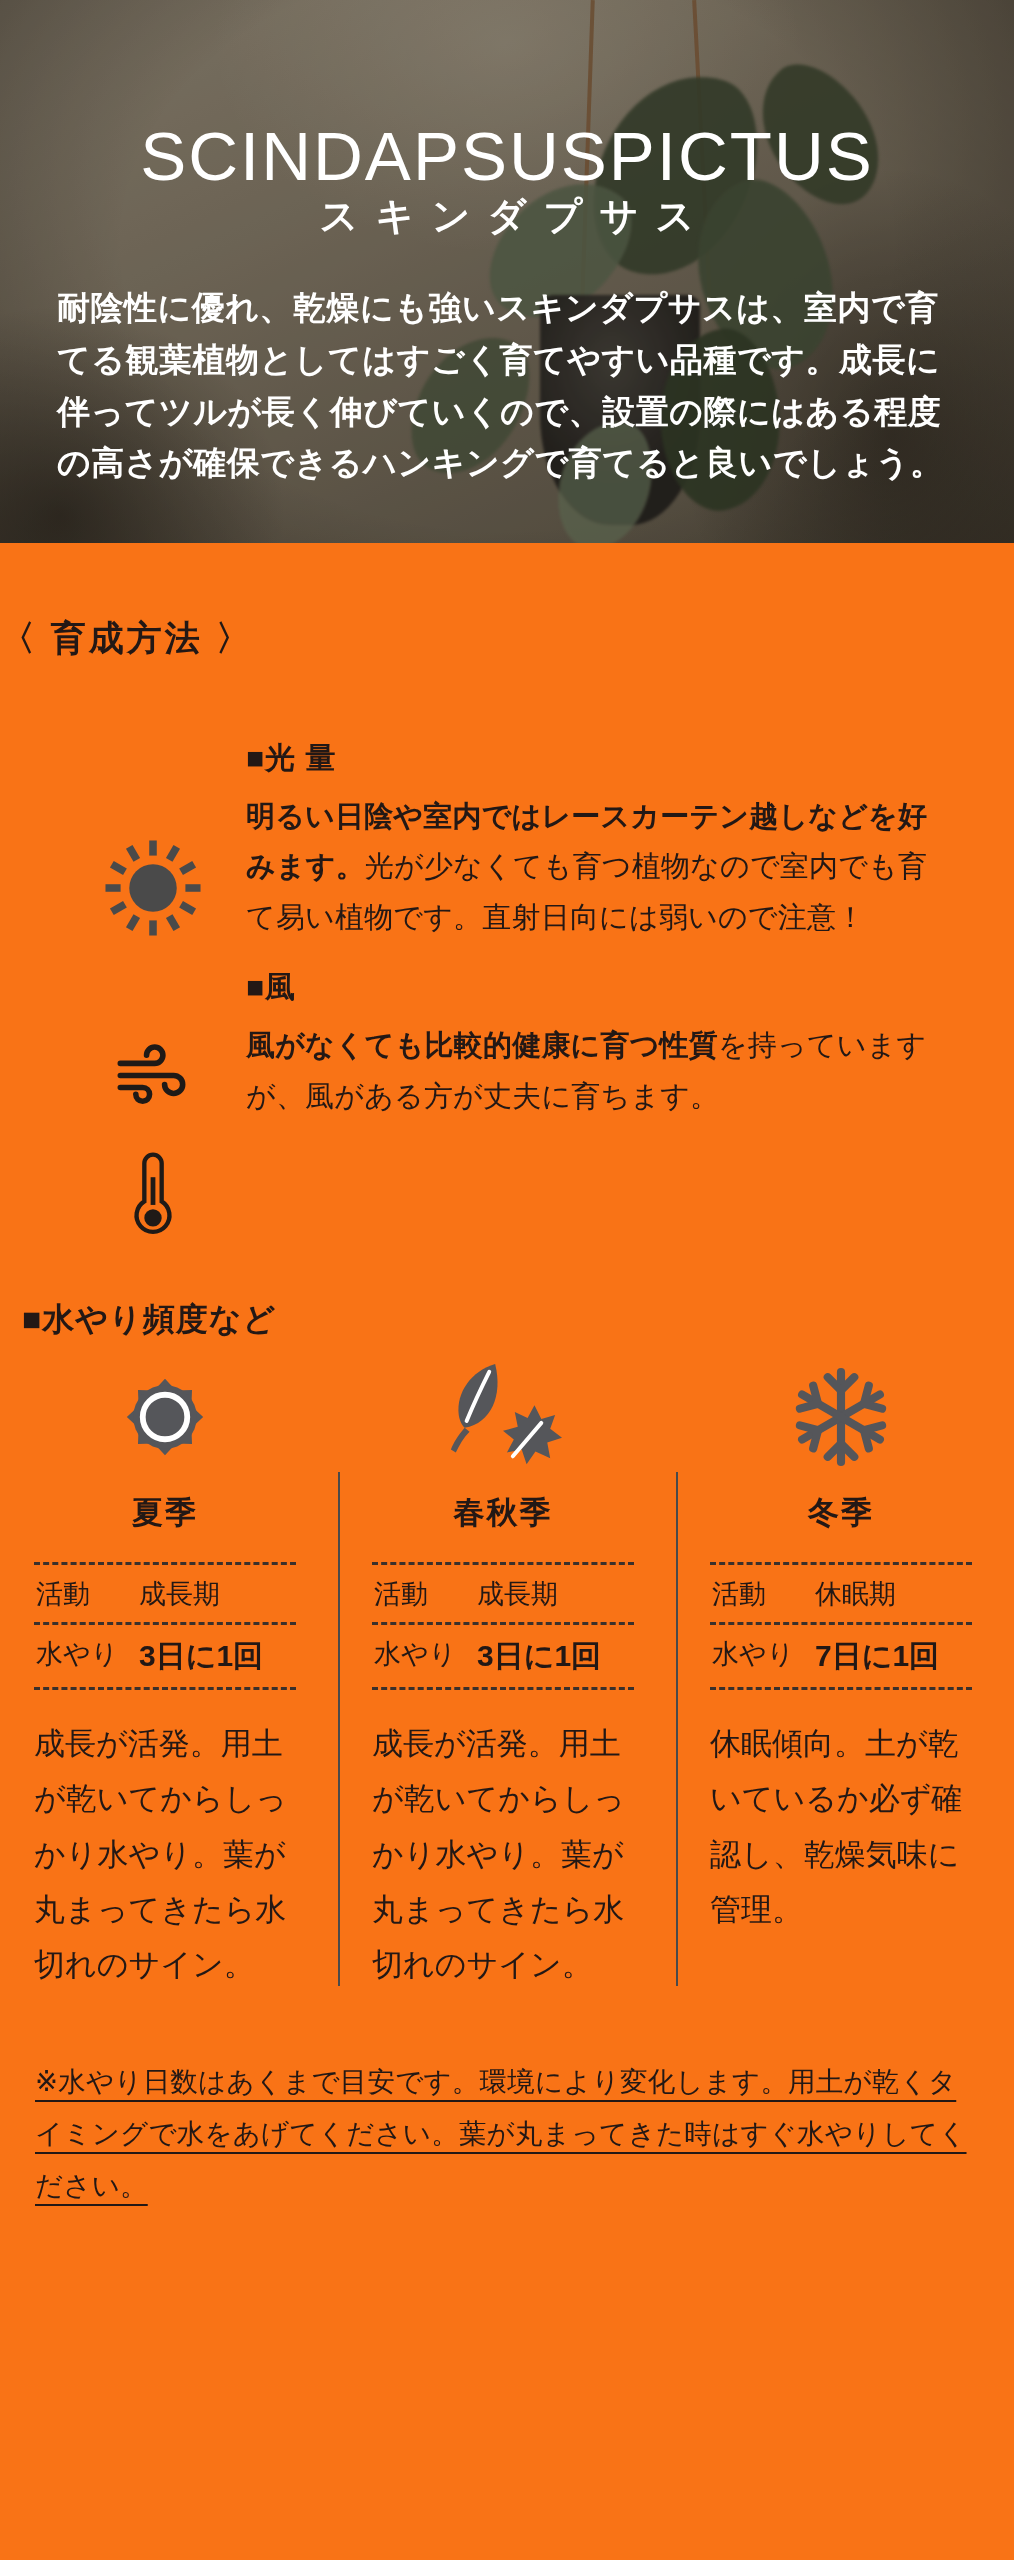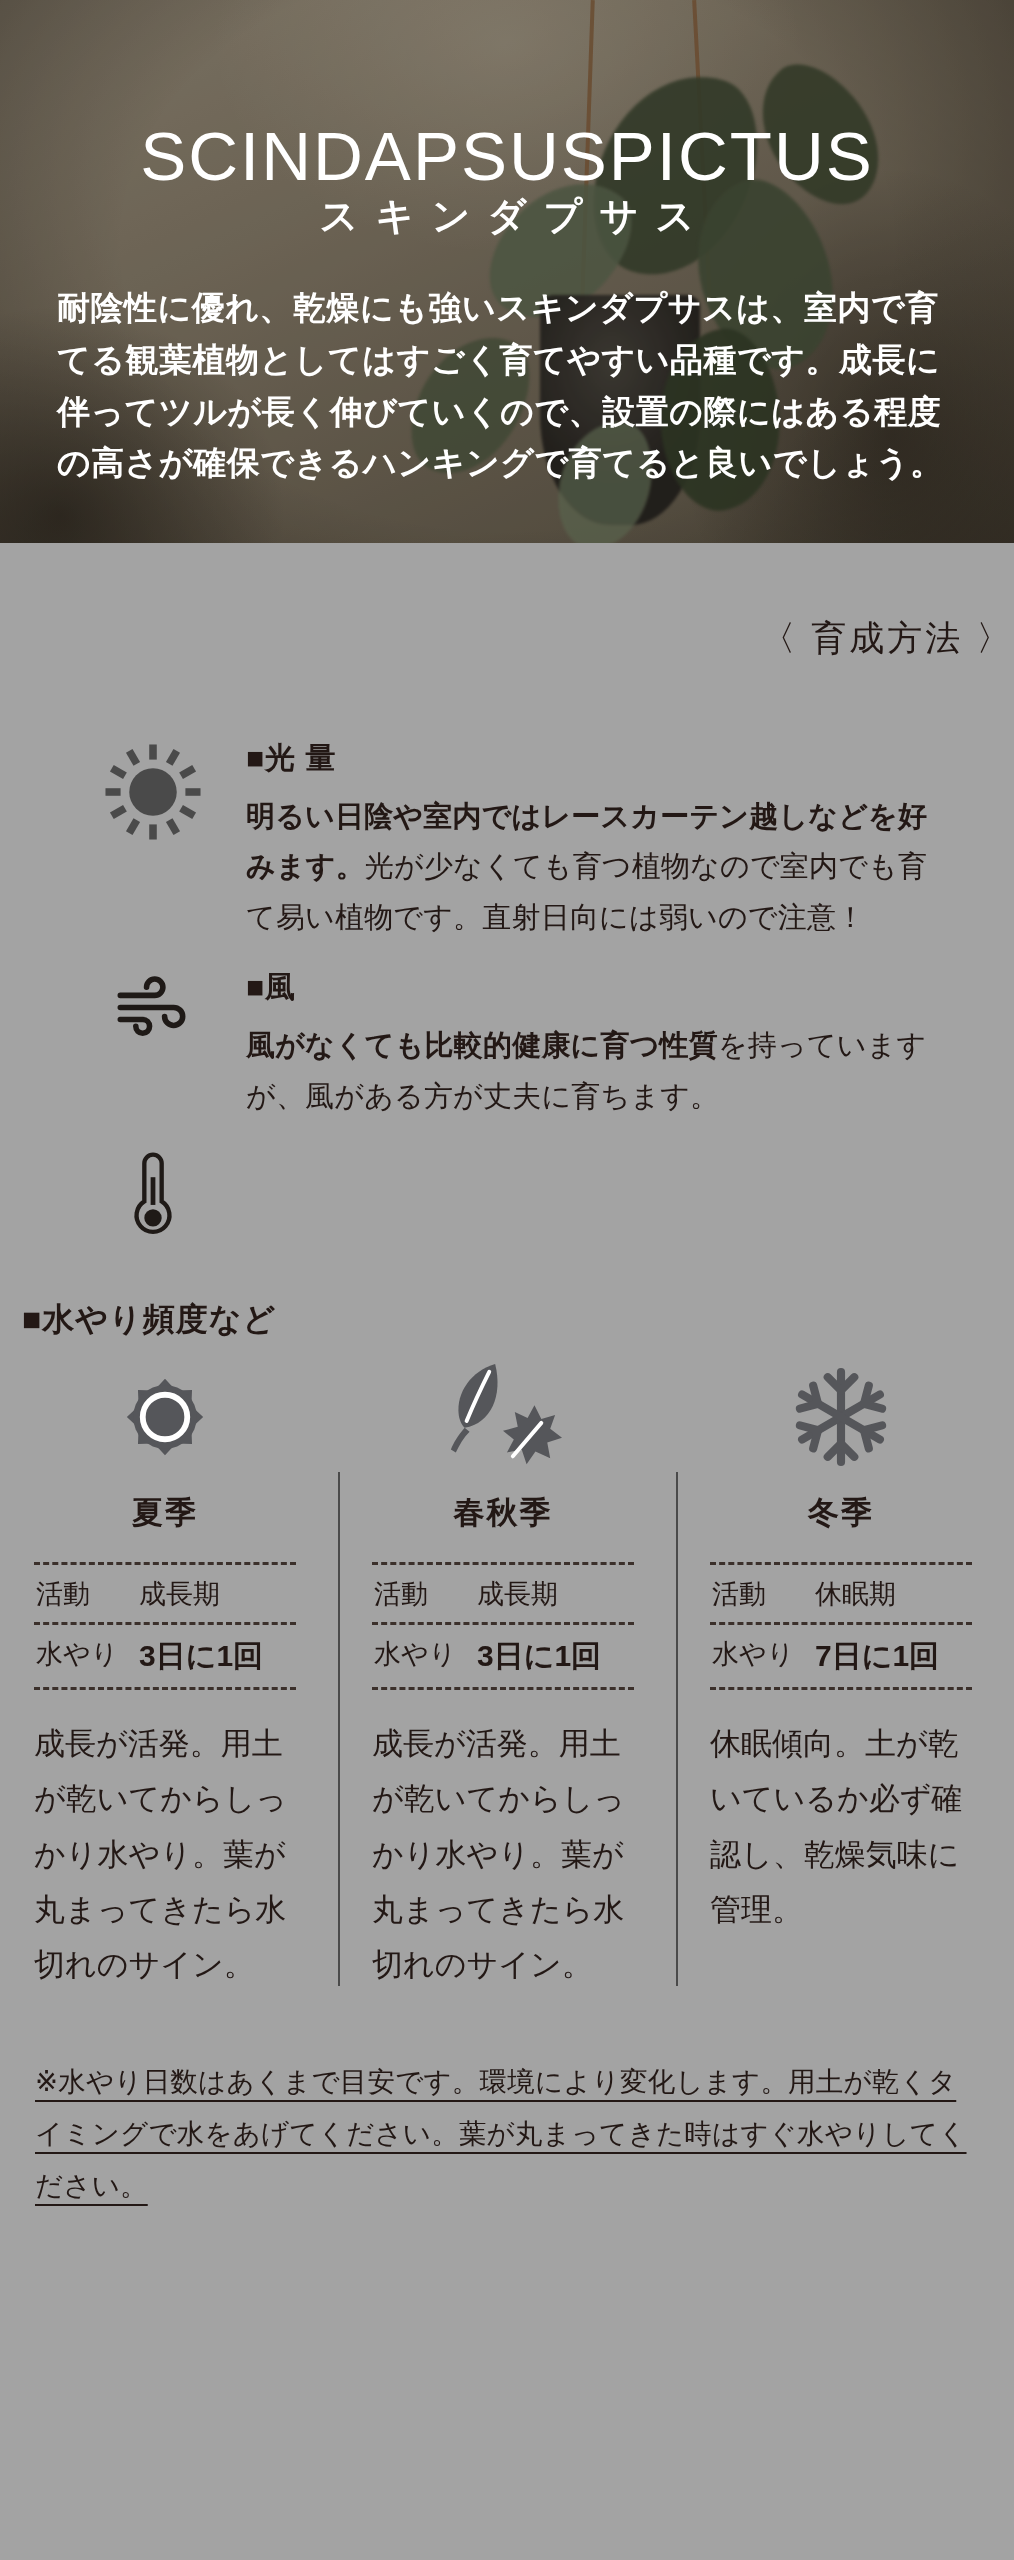--- a/index.html
+++ b/index.html
@@ -2,21 +2,21 @@
 <html lang="ja"><head>
 <meta charset="utf-8">
 <style>
   * { margin:0; padding:0; box-sizing:border-box; }
   html,body { background:#ffffff; }
   body {
     width:1014px;
     font-family:"Liberation Sans","DejaVu Sans",sans-serif;
     color:#231815;
   }
-  .page { width:1014px; height:2560px; overflow:hidden; background:#a3a3a3; position:relative; }
+  .page { width:1014px; height:2560px; overflow:hidden; background:#f97316; position:relative; }
 
   
   .hero { position:relative; height:543px; overflow:hidden; background:#6b6253; }
   .hero-bg { position:absolute; inset:0;
     background:
       radial-gradient(420px 300px at 50% 8%, rgba(210,200,180,.28), transparent 70%),
       radial-gradient(700px 520px at 50% 45%, transparent 55%, rgba(28,22,16,.5)),
       radial-gradient(300px 380px at 88% 80%, rgba(30,24,18,.55), transparent 70%),
       radial-gradient(320px 300px at 6% 95%, rgba(25,20,14,.6), transparent 70%),
       linear-gradient(155deg, #978c7a 0%, #857a68 35%, #6e6454 68%, #5a5243 100%);
@@ -37,26 +37,26 @@
   .lb6 { left:770px; top:60px;  width:100px; height:150px; background:#39432d; transform:rotate(-40deg); opacity:.85; }
   .lb7 { left:560px; top:420px; width:90px;  height:130px; background:#6d7a5f; transform:rotate(10deg);  opacity:.7; }
   .hero-shade { position:absolute; inset:0; background:rgba(20,16,12,.22); }
   .hero-content { position:relative; z-index:3; padding-top:122px; text-align:center; color:#ffffff; }
   .hero-title { font-size:69px; font-weight:400; letter-spacing:2px; line-height:1; }
   .hero-subtitle { font-size:38px; font-weight:bold; letter-spacing:.45em; text-indent:.45em; }
   .hero-desc { width:900px; margin:40px auto 0; text-align:left;
     font-size:33px; font-weight:bold; line-height:1.57; letter-spacing:.5px; }
 
   
-  .section-title { text-align:right; font-size:35px; font-weight:normal; letter-spacing:3px; }
+  .section-title { text-align:left; font-size:35px; font-weight:bold; letter-spacing:3px; }
   .growing-title { margin-top:72px; }
 
   
   .care-list { margin:76px 59px 0 88px; }
-  .care-item { display:flex; align-items:flex-start; margin-bottom:25px; }
+  .care-item { display:flex; align-items:flex-end; margin-bottom:25px; }
   .care-icon { flex:none; width:130px; display:flex; justify-content:center; align-items:center; }
   .care-text { flex:1; padding-left:28px; }
   .care-item-title { font-size:30px; font-weight:bold; margin-bottom:12px; letter-spacing:1px; }
   .care-body { font-size:29px; line-height:1.74; letter-spacing:.2px; }
   .care-body b { font-weight:bold; }
 
   
   .watering { margin-top:48px; }
   .watering-title { font-size:32px; font-weight:bold; margin-left:22px; letter-spacing:1px; }
   .watering-grid { display:flex; position:relative; margin-top:16px; }

